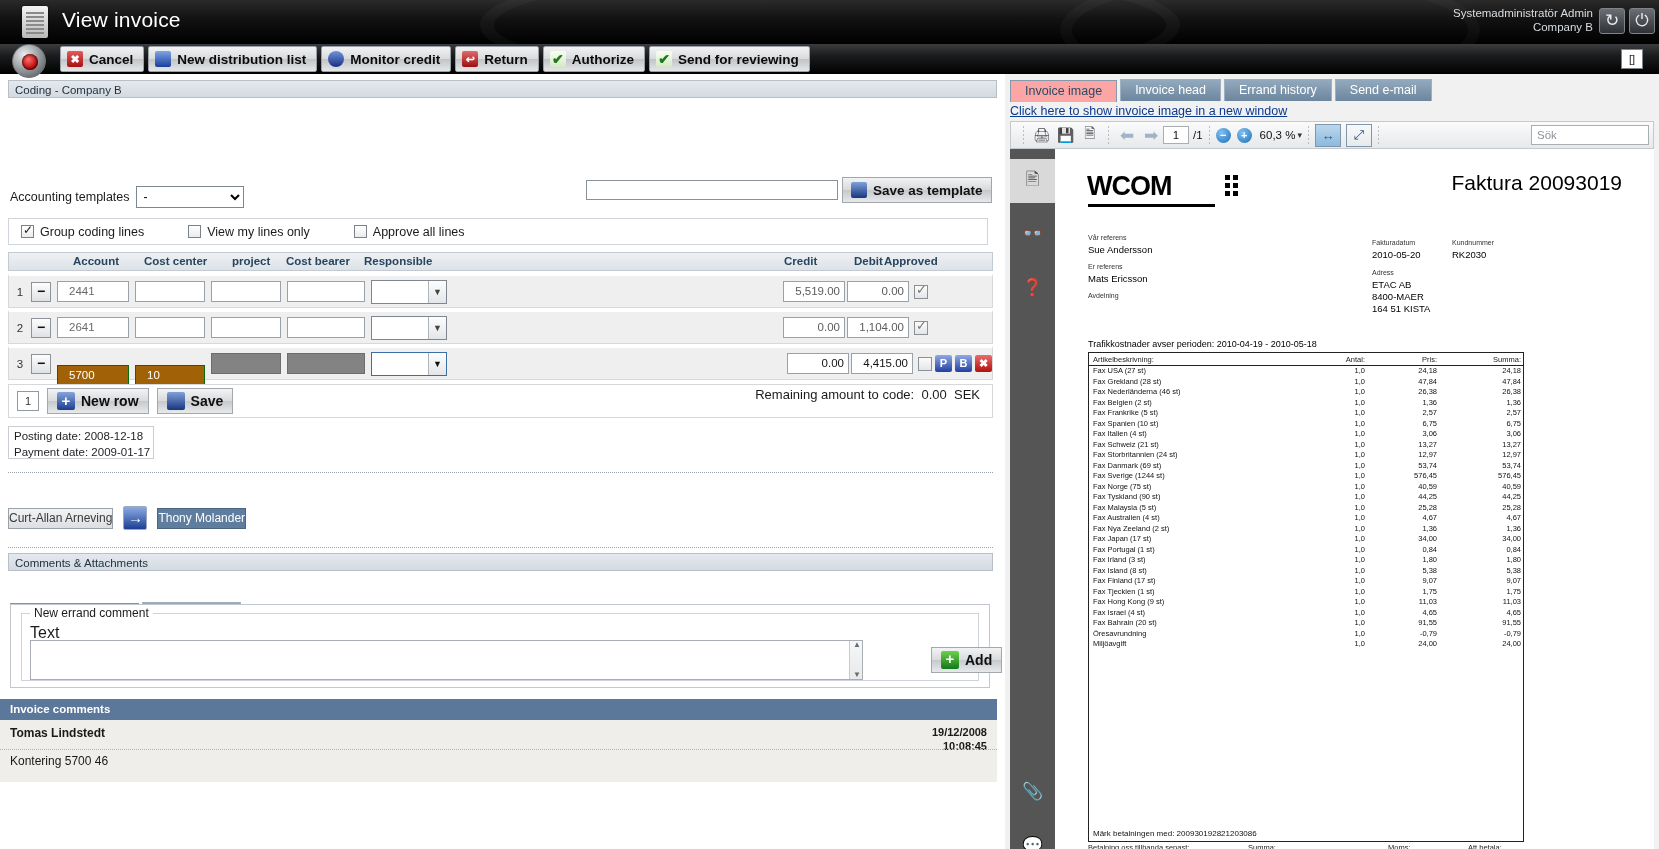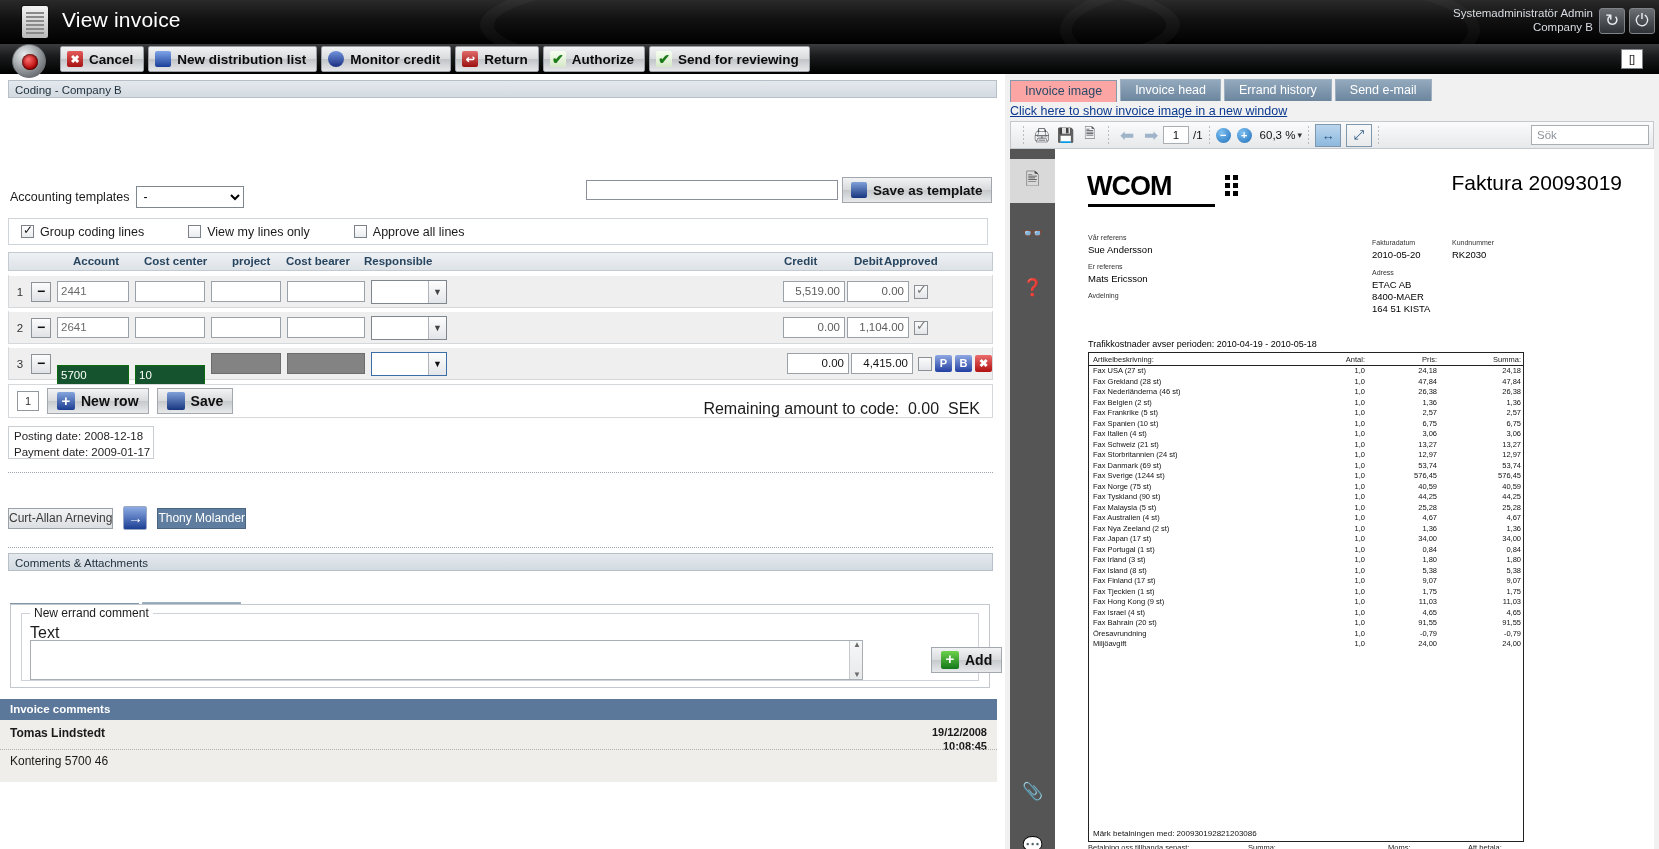--- a/index.html
+++ b/index.html
@@ -136,22 +136,22 @@
     background:#efefef; border:1px solid #d6d9dc; border-top:2px solid #fff;
     display:flex; align-items:center;
   }
   .crow .idx { width:22px; text-align:center; color:#333; font-size:11.5px;}
   .minus {
     width:20px;height:20px; border:1px solid #8d9399;
     background:linear-gradient(180deg,#fdfdfd,#dfe2e5);
     color:#111; font-weight:bold; text-align:center; line-height:17px; font-size:14px;
   }
   .cell { height:21px; border:1px solid #9aa1a8; background:#fff; margin-left:6px; font-size:11.5px;
-          color:#6a6a6a; padding-left:3px; line-height:19px;}
-  .cell.green { background:#14532d; color:#fff; border-color:#0a6b0a;margin-top:23px;}
+          color:#6a6a6a; padding-left:11px; line-height:19px;}
+  .cell.green { background:#a16207; color:#fff; border-color:#0a6b0a;margin-top:23px;}
   .cell.grey  { background:#838383; border-color:#6d6d6d;}
   .respsel { width:76px; height:24px; margin-left:6px; border:1px solid #7f868d;
              background:linear-gradient(180deg,#fff,#fff); position:relative;}
   .respsel .arw { position:absolute; right:0; top:0; width:18px; height:22px;
              background:linear-gradient(180deg,#fdfdfd,#e3e6e9); border-left:1px solid #aeb4ba;
              text-align:center; font-size:9px; line-height:22px; color:#444;}
   .amt { height:21px; border:1px solid #9aa1a8; background:#fff; text-align:right;
          padding-right:4px; font-size:11.5px; line-height:19px; color:#5c5c5c;}
   .amt.dark { color:#111; }
   .apcb { width:14px;height:14px; border:1px solid #8a9096; margin-left:5px;
@@ -167,21 +167,21 @@
     position:absolute; left:8px; top:310px; width:985px; height:34px;
     border:1px solid #d6d9dc; background:#fff; display:flex; align-items:center; padding-left:8px;
   }
   #rowcount { width:22px;height:20px; border:1px solid #9099a0; background:#fff; font-size:11px;
               text-align:center; line-height:18px; color:#333;}
   .bigbtn { margin-left:8px; height:26px; display:flex; align-items:center; gap:6px; padding:0 9px;
             background:linear-gradient(180deg,#f2f3f4,#d8dadc 50%,#c7cacd 52%,#e7e9eb);
             border:1px solid #a2a8ae; font-weight:bold; font-size:14px; color:#0e0e0e;}
   .i-plus { width:18px;height:18px; background:linear-gradient(180deg,#86a5dc,#1b3d92);
             color:#fff; text-align:center; line-height:17px; font-size:15px; font-weight:bold; border-radius:2px;}
-  #remaining { position:absolute; right:12px; top:15px; font-size:16px; color:#1b1b1b;}
+  #remaining { position:absolute; right:12px; top:2px; font-size:13px; color:#1b1b1b;}
   #dates {
     position:absolute; left:8px; top:352px; width:146px; height:33px;
     border:1px solid #c8ced4; background:#fff; font-size:11.5px; color:#1f1f1f;
     line-height:16px; padding:1px 0 0 5px;
   }
   .dotted { position:absolute; left:8px; width:985px; height:0; border-top:1px dotted #9aa2aa;}
   
   #distrow { position:absolute; left:8px; top:432px; display:flex; align-items:center; gap:10px;}
   .person {
     height:21px; line-height:19px; padding:0 0; border:1px solid #9aa1a8;

